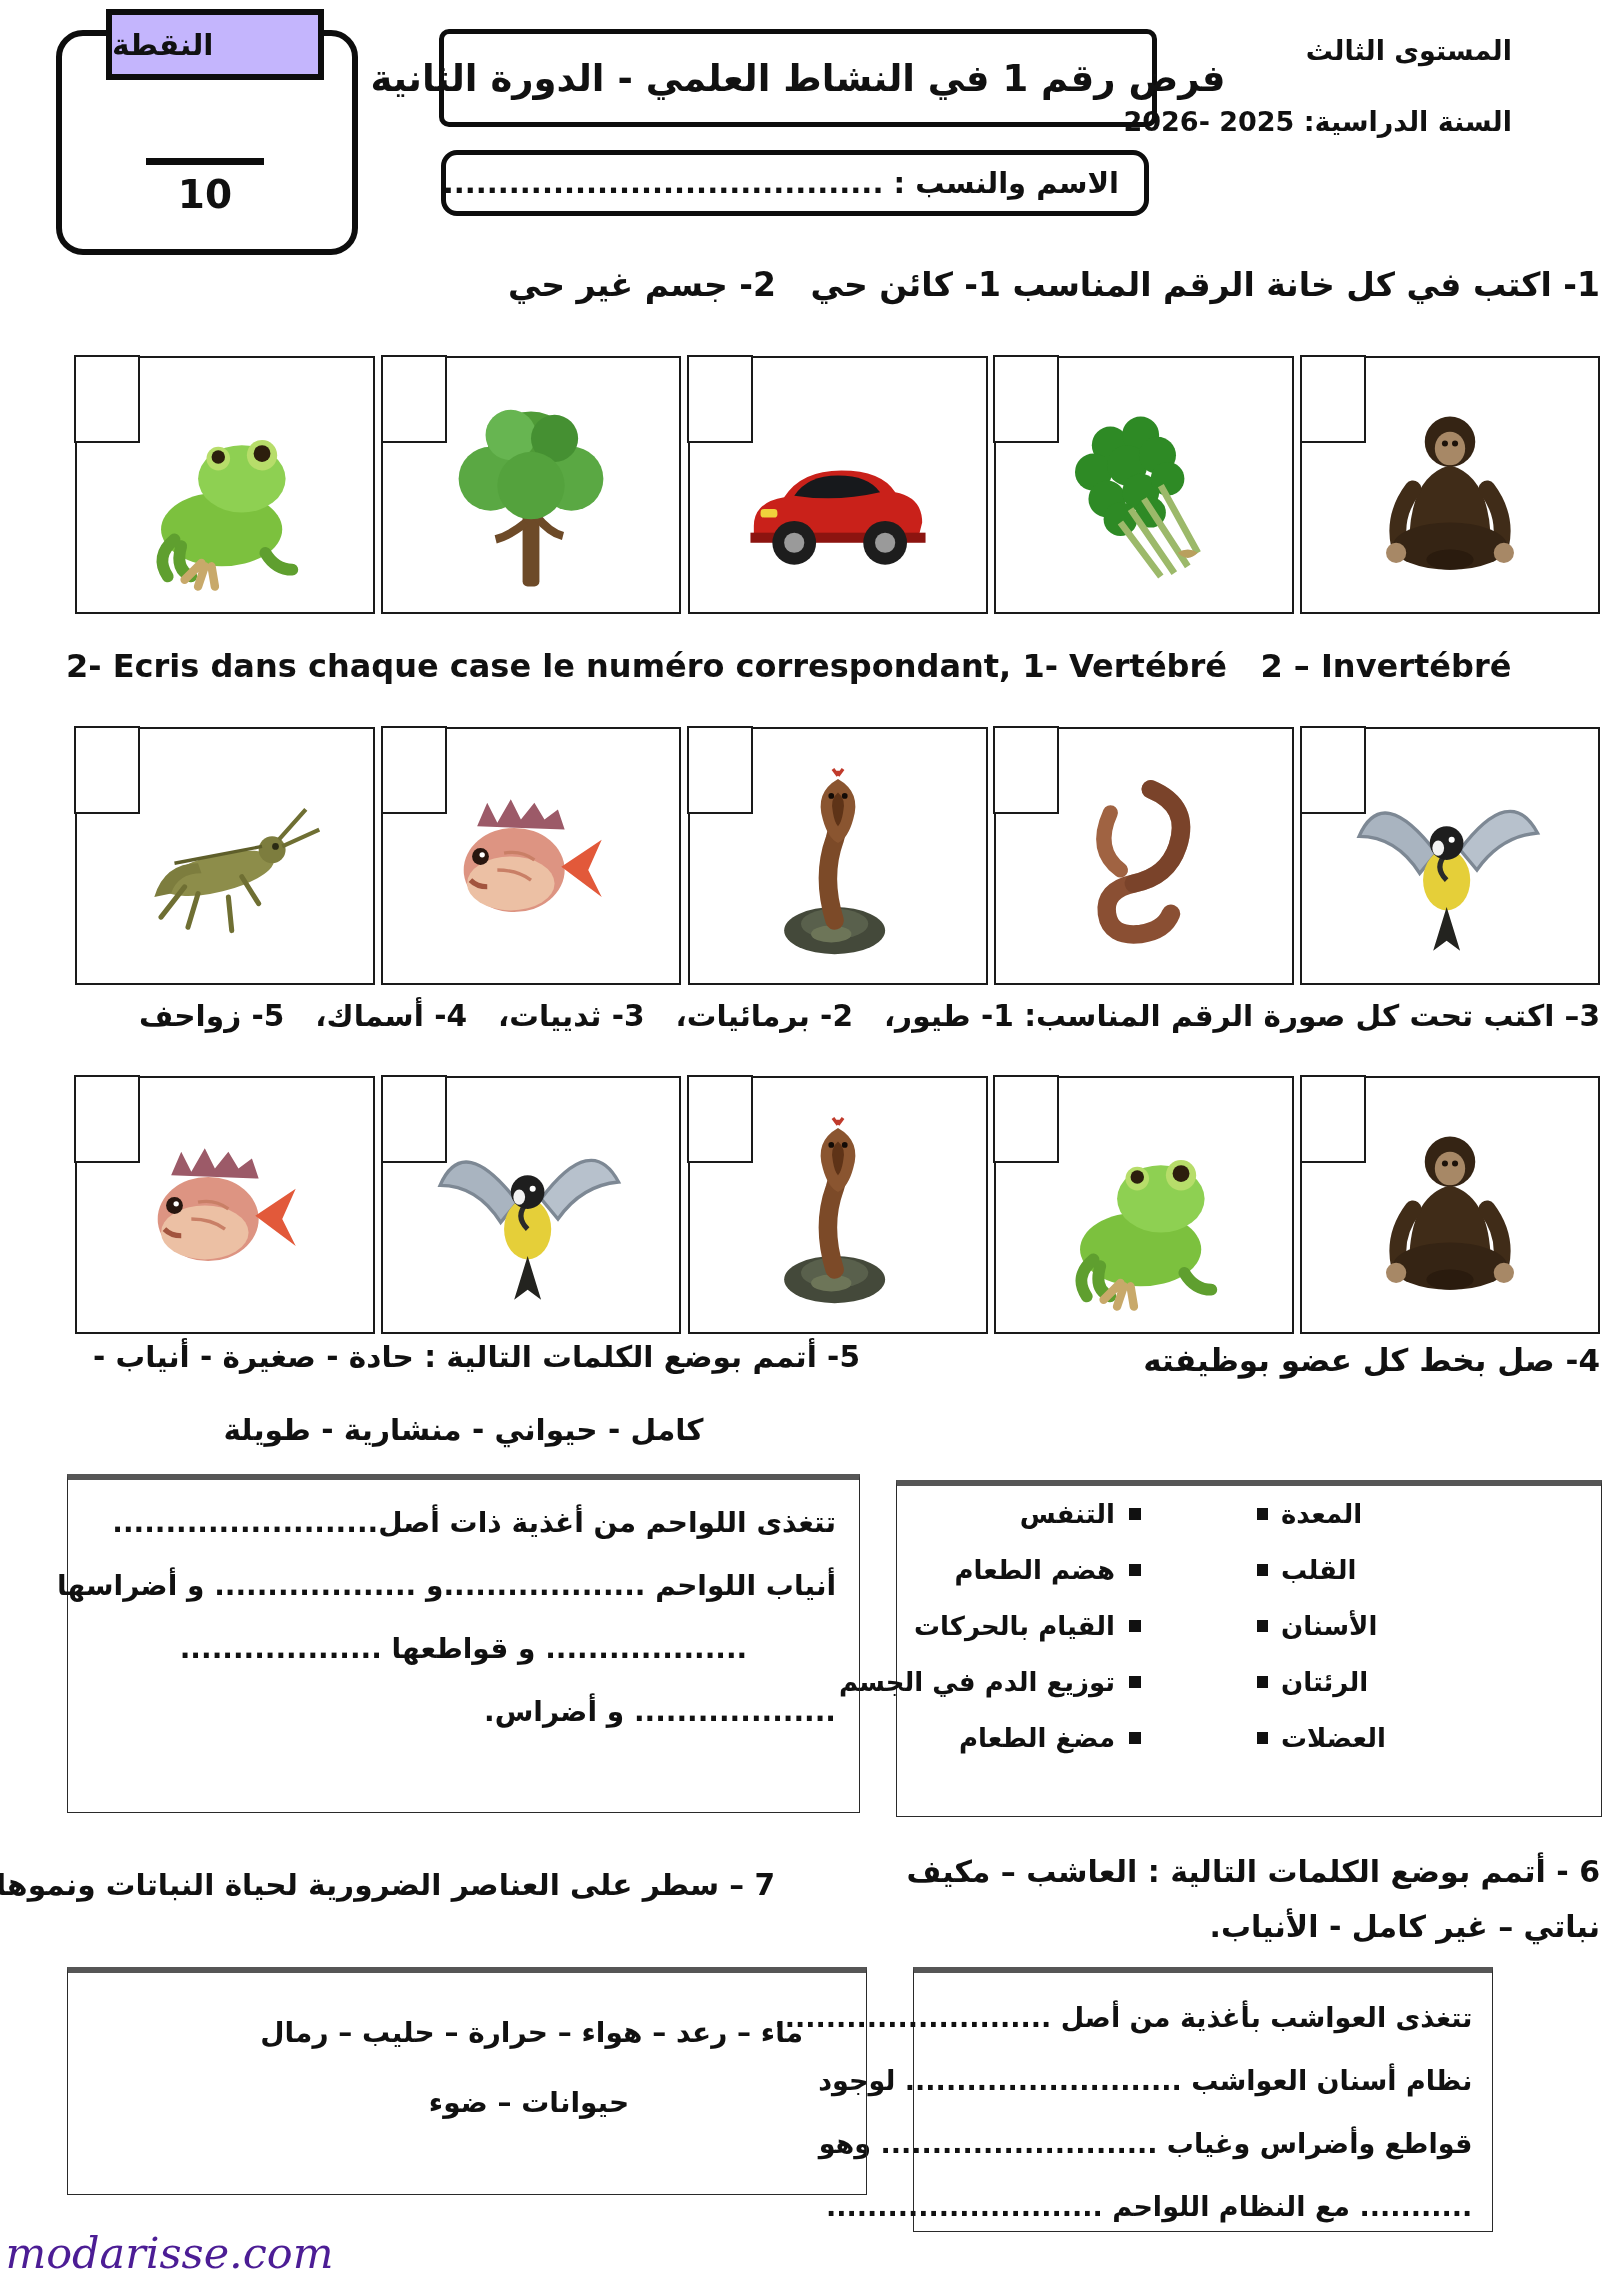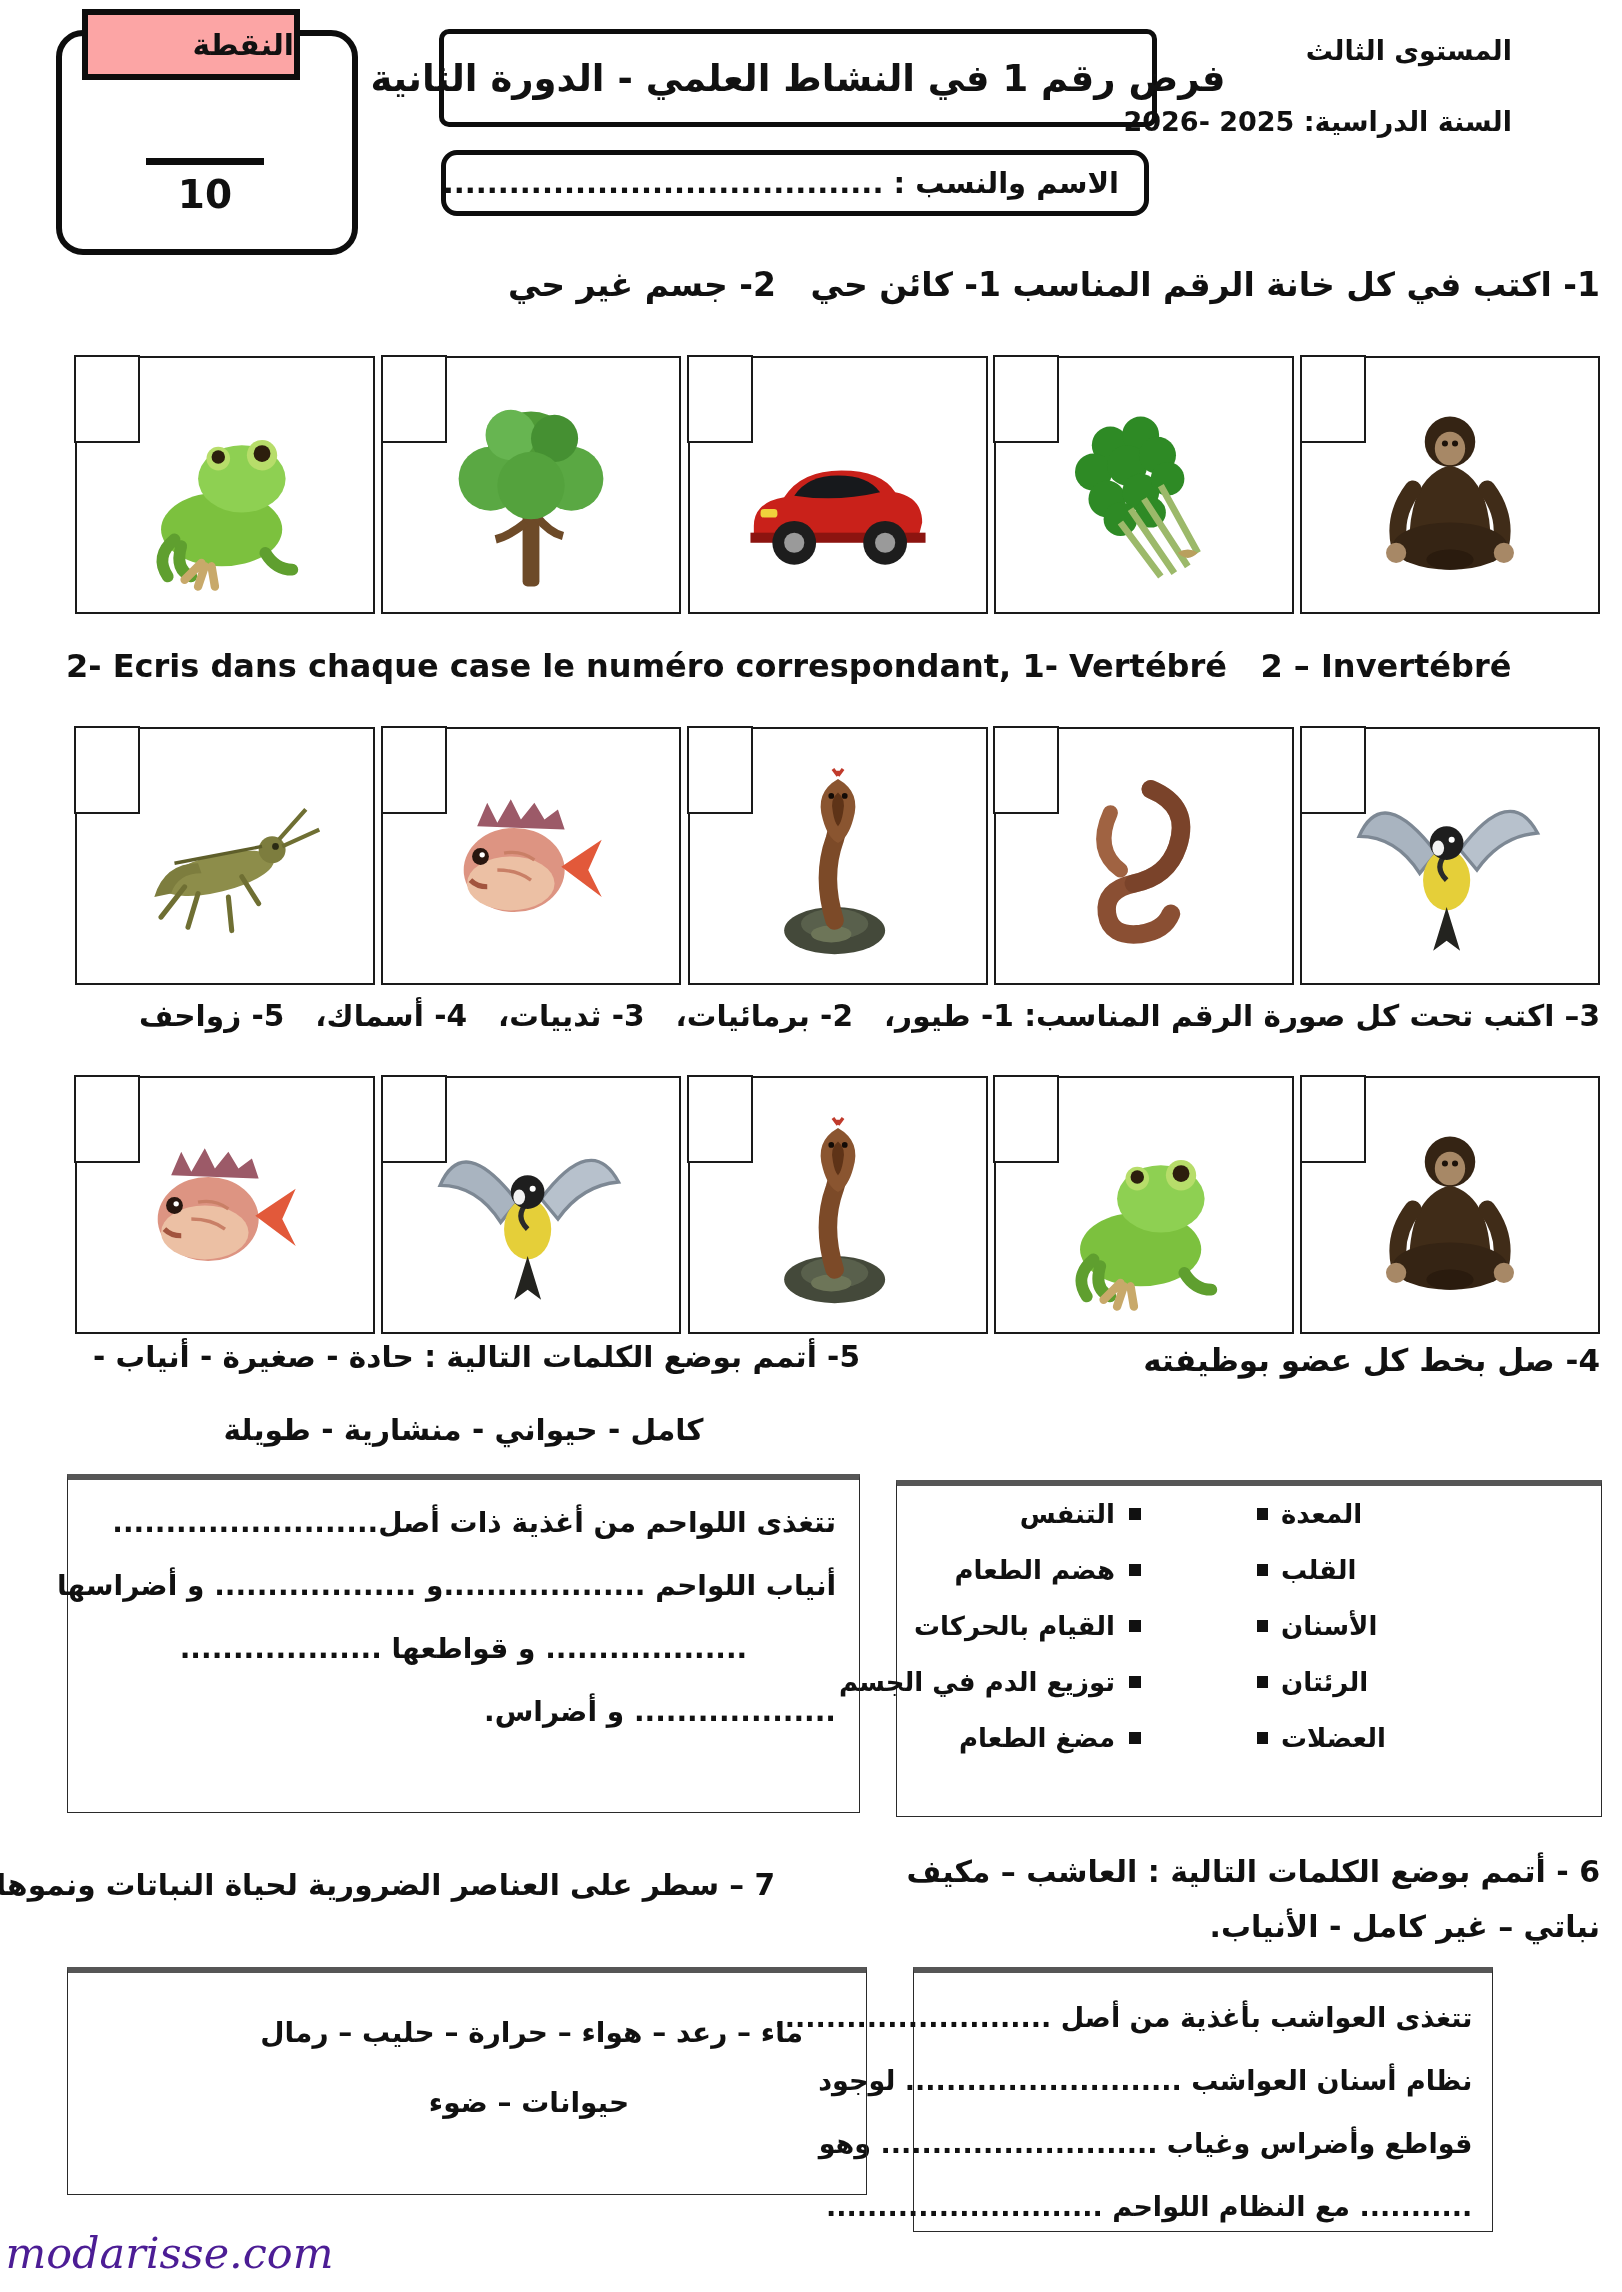--- a/index.html
+++ b/index.html
@@ -8,22 +8,22 @@
   
   .meta{position:absolute;top:36px;right:111px;text-align:right;font-weight:700;font-size:27px;line-height:30px}
   .meta .year{margin-top:41px}
   .title-box{position:absolute;left:439px;top:29px;width:708px;height:88px;border:5.4px solid #0d0d0d;
              border-radius:10px;display:flex;align-items:center;justify-content:center;
              font-weight:700;font-size:37px;white-space:nowrap}
   .name-box{position:absolute;left:441px;top:150px;width:708px;height:66px;border:5.4px solid #0d0d0d;
             border-radius:16px;display:flex;align-items:center;padding-right:25px;box-sizing:border-box;
             font-weight:700;font-size:29px;white-space:nowrap;overflow:hidden}
   .score-box{position:absolute;left:56px;top:30px;width:290px;height:213px;border:6.3px solid #0d0d0d;border-radius:27px}
-  .score-tab{position:absolute;left:20px;top:-27px;width:206px;height:59px;background:#fca5a5;border:6.3px solid #0d0d0d;
-             display:flex;align-items:center;justify-content:flex-start;font-weight:700;font-size:29.6px}
+  .score-tab{position:absolute;left:44px;top:-27px;width:206px;height:59px;background:#c4b5fd;border:6.3px solid #0d0d0d;
+             display:flex;align-items:center;justify-content:flex-end;font-weight:700;font-size:29.6px}
   .score-line{position:absolute;left:84px;top:122px;width:118px;height:7.2px;background:#0d0d0d}
   .score-val{position:absolute;left:84px;top:136px;width:118px;text-align:center;font-weight:700;font-size:39px}
   
   .qh{position:absolute;font-weight:700;white-space:nowrap;direction:rtl}
   .qh1{top:265px;right:23px;font-size:33px}
   .qh2{top:647px;left:66px;font-size:32px;direction:ltr}
   .qh3{top:999px;right:23px;font-size:29.6px}
   .qh4{top:1342px;right:23px;font-size:31px}
   .qh5{position:absolute;top:1340px;left:67px;width:793px;font-weight:700;font-size:29.6px;direction:rtl}
   .qh5 .l1{text-align:right;white-space:nowrap}

